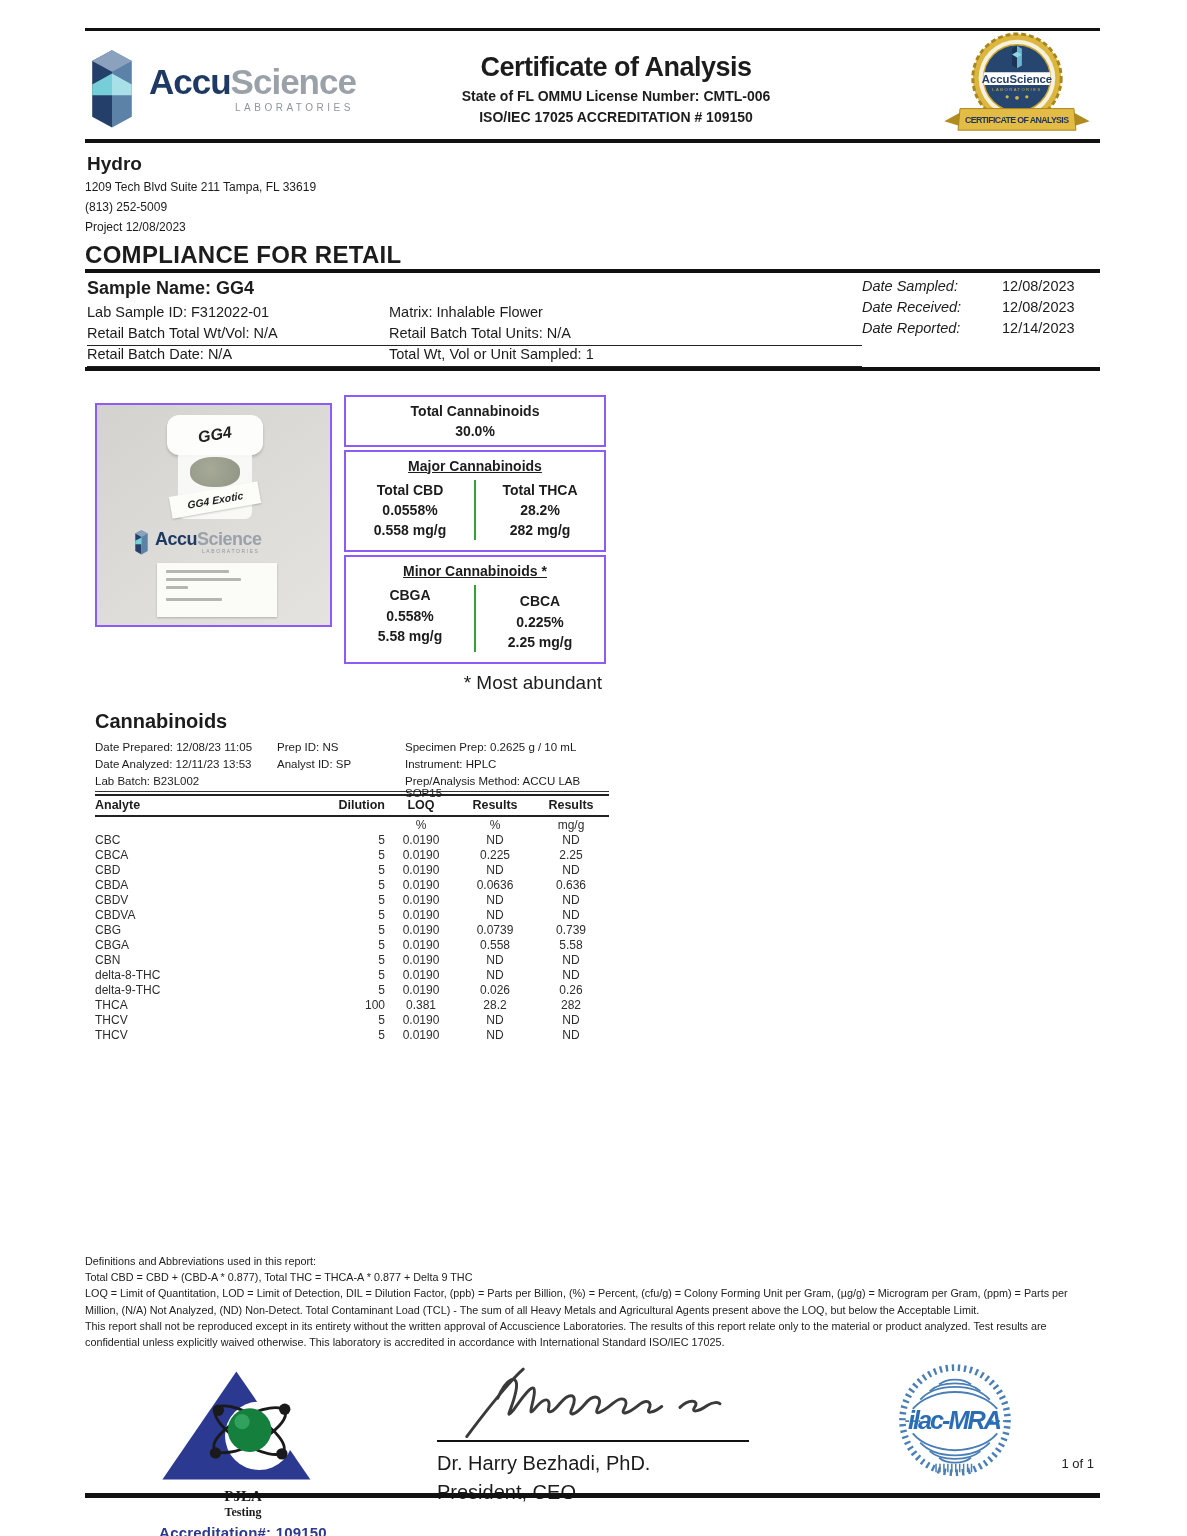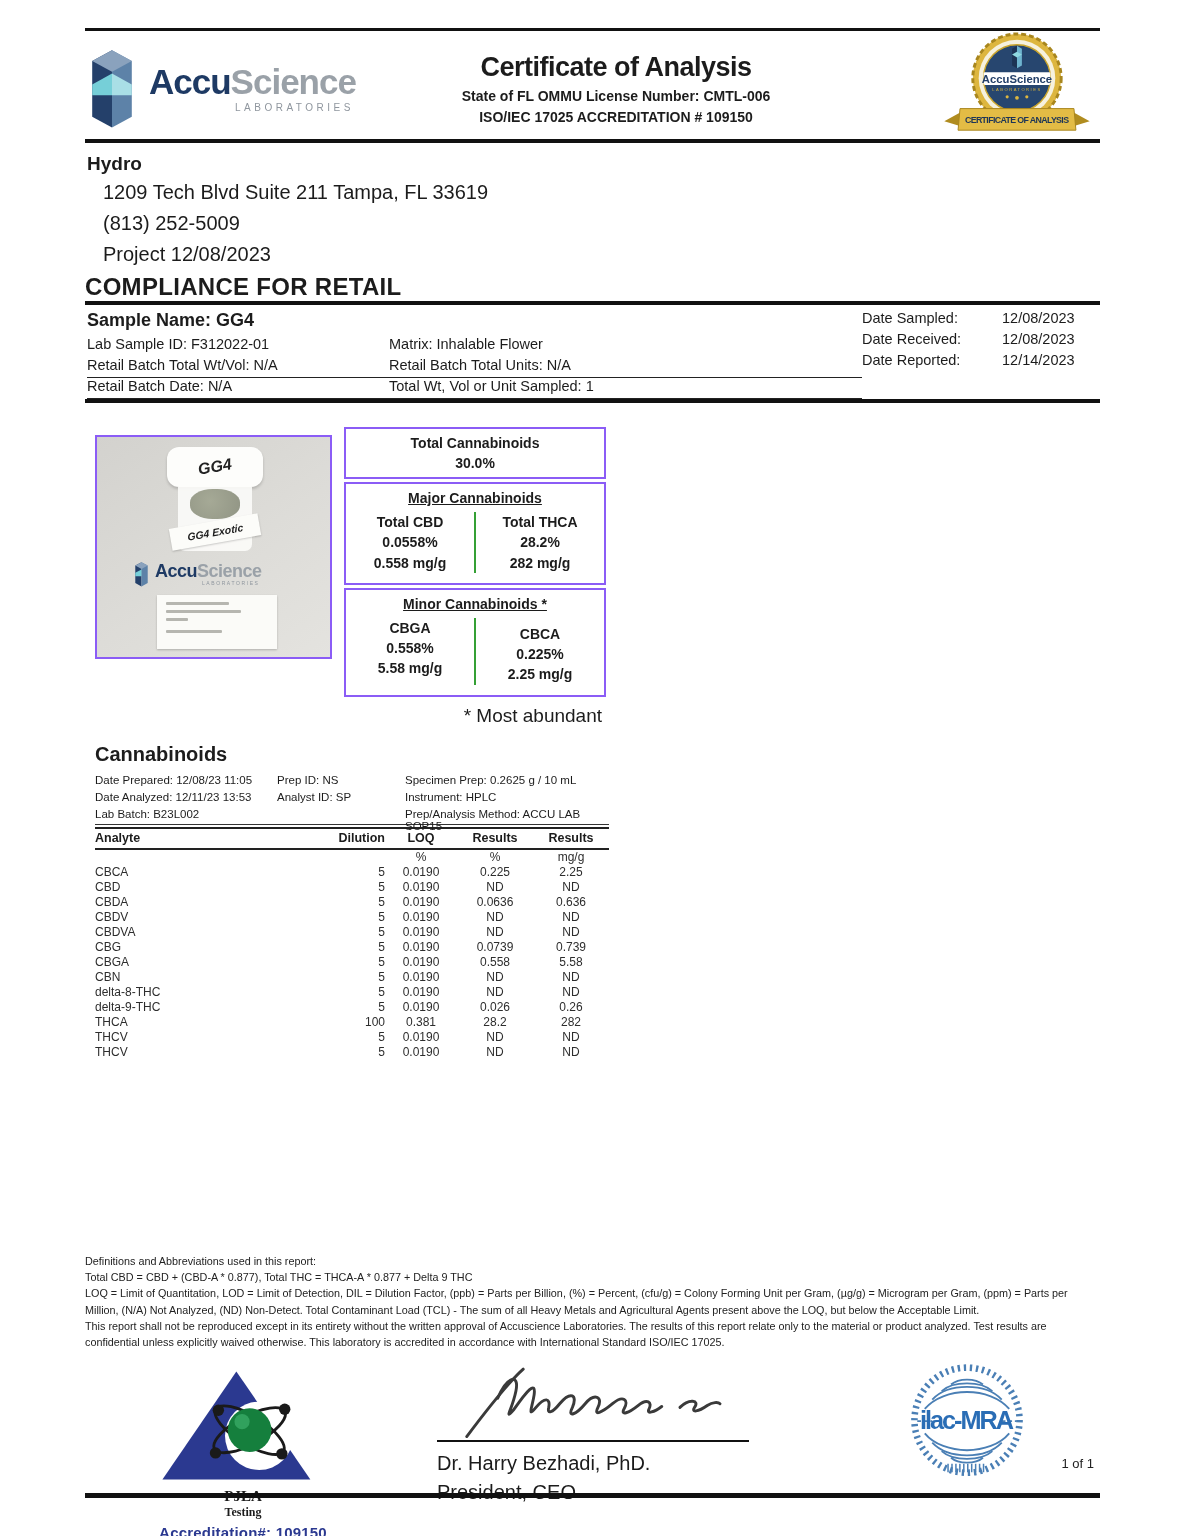--- a/index.html
+++ b/index.html
@@ -21,32 +21,32 @@
   .brand-science { font-weight:600; color:#9aa1a8; }
   .brand-tag { text-align:right; font-size:10px; letter-spacing:3.5px; color:#8f969e; margin-top:4px; padding-right:2px; }
   .title-block { text-align:center; transform:translateX(-30px); }
   .doc-title { font-size:27px; font-weight:bold; letter-spacing:-.5px; }
   .doc-sub { font-size:14px; font-weight:bold; margin-top:5px; }
   .seal-wrap { justify-self:end; }
 
   
   .client { margin-top:10px; }
   .client-name { font-size:19px; font-weight:bold; margin-left:2px; }
-  .client-line { font-size:20px; margin-top:4px; margin-left:18px; line-height:1.35; }
+  .client-line { font-size:12px; margin-top:4px; margin-left:0; line-height:1.35; }
   .compliance { font-size:24px; font-weight:bold; letter-spacing:.3px; margin-top:5px; }
 
   
   .sample { display:grid; grid-template-columns:1fr 238px; padding:5px 0 0 2px; }
   .sample-name { font-size:18px; font-weight:bold; height:26px; }
   .sample-row { display:grid; grid-template-columns:302px 1fr; height:21px; font-size:14.5px; }
   .sample-row.underlined { border-bottom:1.5px solid #222; }
   .sample-left { padding-right:18px; }
   .dates { width:238px; font-size:14.5px; }
   .date-row { display:flex; height:21px; }
-  .date-label { width:118px; }
+  .date-label { width:118px;font-style:italic; }
   .date-value { margin-left:22px; }
 
   
   .summary { display:flex; margin-top:32px; padding-left:10px; }
   .gbox { border:2px solid #8b5cf6; }
   .photo { position:relative; width:237px; height:224px; flex:0 0 auto;
            background:linear-gradient(145deg,#d3d2ce 0%,#dddcd8 55%,#e4e3df 100%); }
   .jar { position:absolute; left:70px; top:10px; width:96px; }
   .jar-lid { width:96px; height:40px; background:#fdfdfb; border-radius:12px;
              box-shadow:0 2px 3px rgba(0,0,0,.18); display:flex; align-items:center; justify-content:center; }
@@ -102,21 +102,21 @@
   .def-line { font-size:10.8px; line-height:1.5; color:#222; }
   .footerzone { position:relative; height:150px; margin-top:10px; }
   .pjla { position:absolute; left:28px; top:0; width:260px; text-align:center; }
   .pjla-name { font-size:15px; font-weight:bold; font-family:"Liberation Serif", serif; margin-top:-4px; }
   .pjla-sub  { font-size:12px; font-weight:bold; font-family:"Liberation Serif", serif; }
   .pjla-accr { font-size:15px; font-weight:bold; color:#2b3990; margin-top:4px; letter-spacing:.2px; }
   .sig { position:absolute; left:352px; top:0; width:312px; }
   .sig-line { border-top:2px solid #111; margin-top:-6px; }
   .sig-name { font-size:20px; margin-top:10px; color:#1b1b1b; }
   .sig-title { font-size:20px; margin-top:6px; color:#1b1b1b; }
-  .ilac { position:absolute; right:72px; top:2px; }
+  .ilac { position:absolute; right:84px; top:2px;font-style:italic; }
   .pagenum { position:absolute; right:6px; top:96px; font-size:13px; color:#222; }
   .bottom-rule { position:absolute; left:85px; right:87px; top:1493px; height:5px; background:#111; }
 
   svg text { font-family:"Liberation Sans", sans-serif; }
 </style>
 </head>
 <body>
 
 <div class="page">
 
@@ -324,20 +324,27 @@
       </thead>
       <tbody>
         <tr class="units-row">
           <td class="c-analyte"></td>
           <td class="c-dil"></td>
           <td class="c-loq faint">%</td>
           <td class="c-res">%</td>
           <td class="c-res2">mg/g</td>
         </tr>
 
+          <tr>
+            <td class="c-analyte">CBC</td>
+            <td class="c-dil">5</td>
+            <td class="c-loq">0.0190</td>
+            <td class="c-res">ND</td>
+            <td class="c-res2">ND</td>
+          </tr>
 
           <tr>
             <td class="c-analyte">CBCA</td>
             <td class="c-dil">5</td>
             <td class="c-loq">0.0190</td>
             <td class="c-res">0.225</td>
             <td class="c-res2">2.25</td>
           </tr>
 
           <tr>

